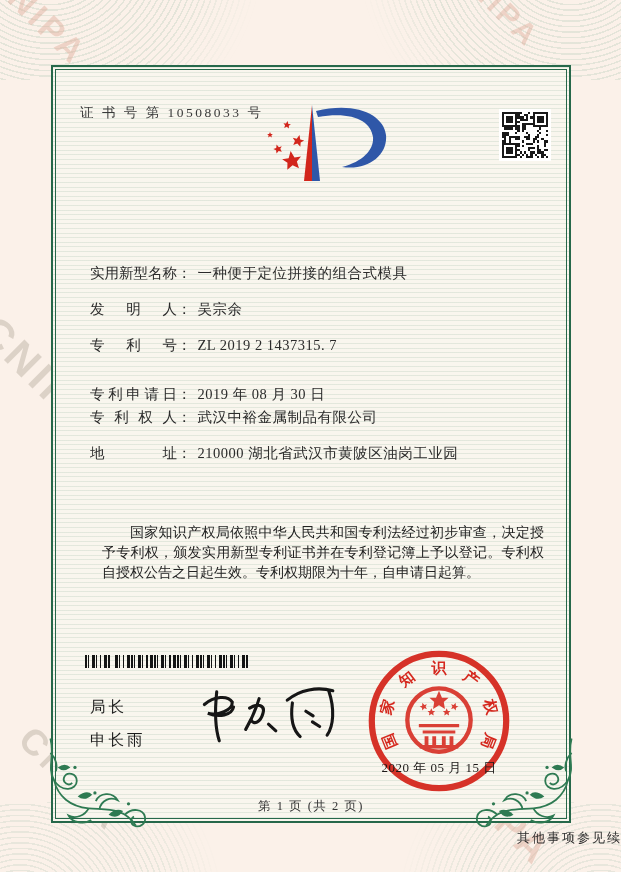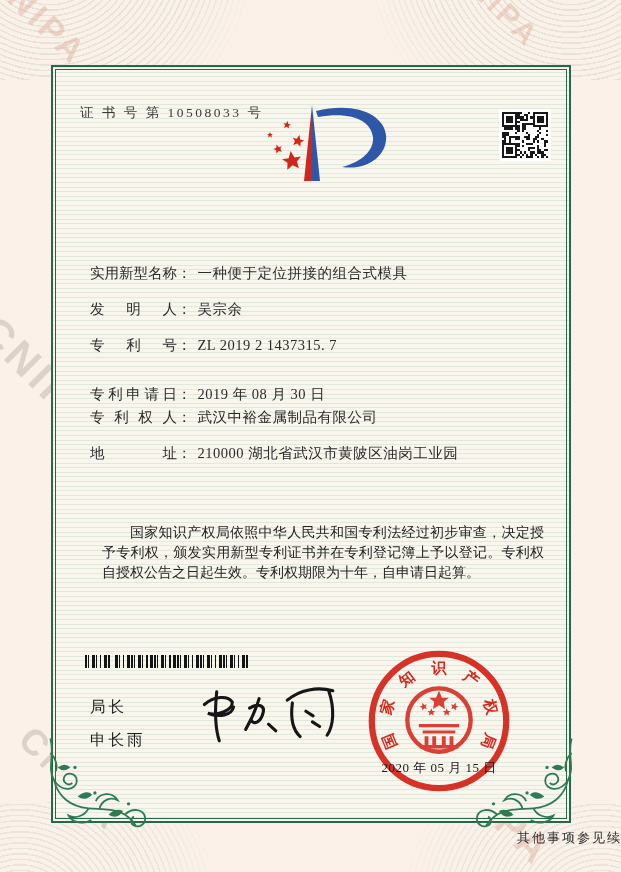--- a/index.html
+++ b/index.html
@@ -635,20 +635,21 @@
         <span style="left: 22.8593px; top: 91.8541px; transform: translate(-50%, -50%) rotate(-112deg);">国</span>
         <span style="left: 20.8866px; top: 57.985px; transform: translate(-50%, -50%) rotate(-74.6667deg);">家</span>
         <span style="left: 39.8581px; top: 29.8586px; transform: translate(-50%, -50%) rotate(-37.3333deg);">知</span>
         <span style="left: 72px; top: 19px; transform: translate(-50%, -50%) rotate(0deg);">识</span>
         <span style="left: 104.142px; top: 29.8586px; transform: translate(-50%, -50%) rotate(37.3333deg);">产</span>
         <span style="left: 123.113px; top: 57.985px; transform: translate(-50%, -50%) rotate(74.6667deg);">权</span>
         <span style="left: 121.141px; top: 91.8541px; transform: translate(-50%, -50%) rotate(112deg);">局</span>
       </div>
     <div class="seal-date">2020 年 05 月 15 日</div>
 
+    <div class="page-indicator">第 1 页 (共 2 页)</div>
 
     <svg class="flourish left" viewBox="0 0 130 130">
       <g fill="none" stroke="#2e7a52" stroke-width="2">
         <path d="M6,28 C11,48 2,60 10,74 C18,88 35,85 35,75 C35,66 24,64 21,71 C19,77 26,81 30,77"></path>
         <path d="M10,74 C14,92 28,103 48,105 C66,107 86,103 100,124"></path>
         <path d="M48,105 C44,113 34,117 26,113 C30,121 43,123 51,118"></path>
         <path d="M60,106 C62,96 72,92 80,96 C74,86 60,88 56,97"></path>
         <path d="M88,112 C96,104 108,106 110,114 C112,122 104,127 98,124 C94,122 94,116 98,114"></path>
         <path d="M6,44 C12,50 14,58 12,64"></path>
       </g>

